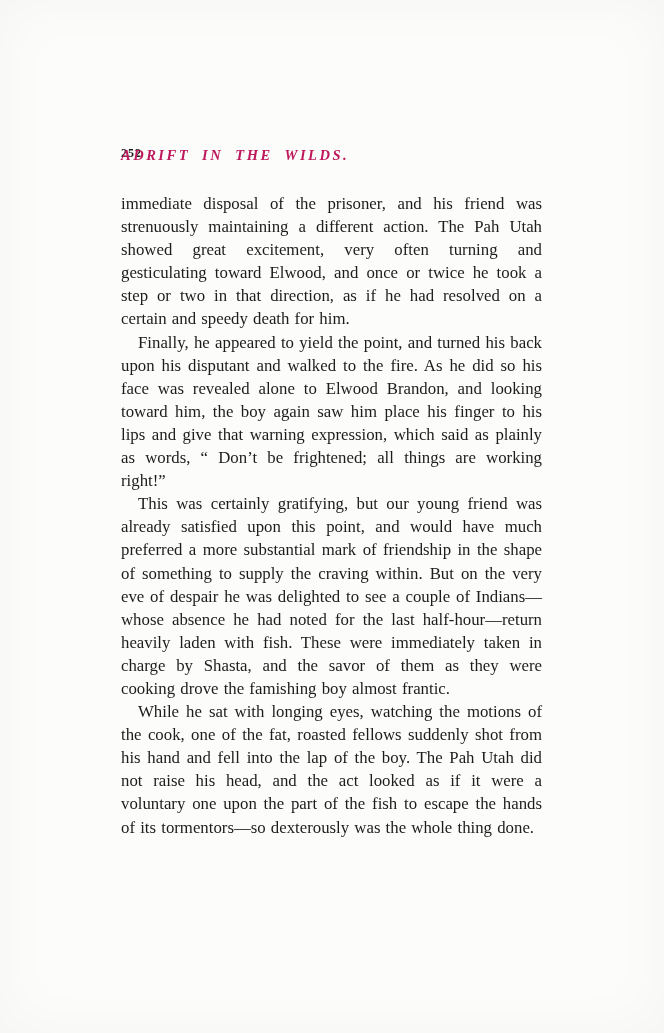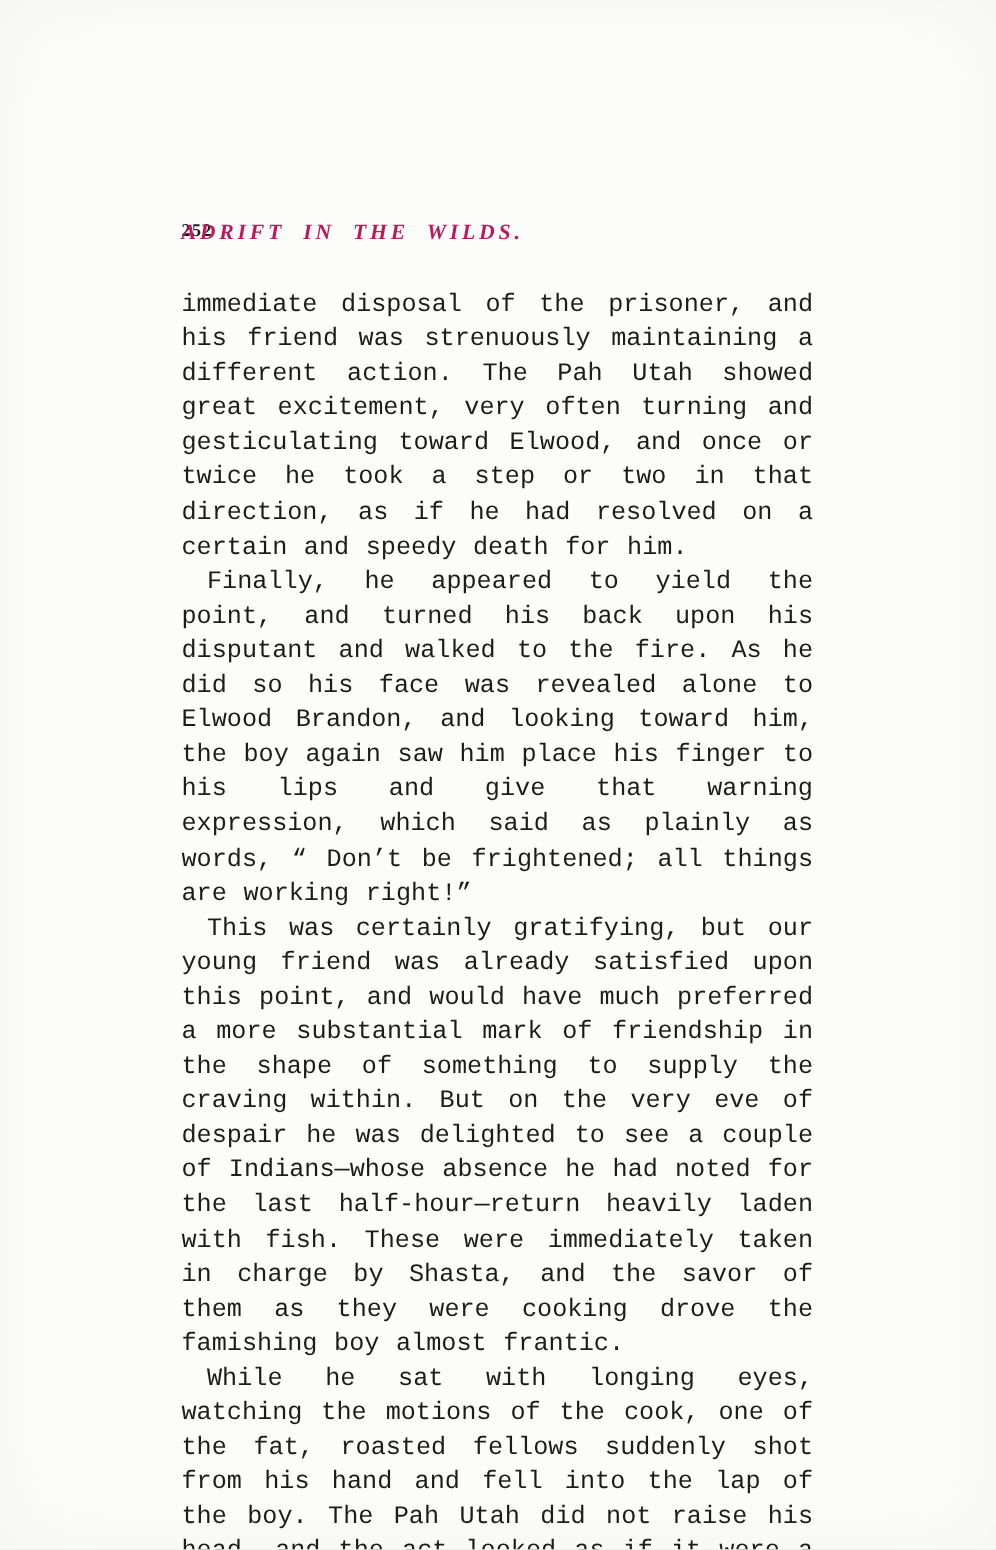--- a/index.html
+++ b/index.html
@@ -49,21 +49,20 @@
     word-spacing: 6px;
     color: #be185d;
   }
   .body-text p {
     margin: 0;
     font-size: 16.8px;
     line-height: 23.1px;
     text-align: justify;
     text-indent: 17px;
     word-spacing: 1px;
-    font-family: Liberation Mono, monospace;
   }
   .body-text p.first {
     text-indent: 0;
   }
 </style>
 </head>
 <body>
 
 <div class="page">
   <div class="content">

